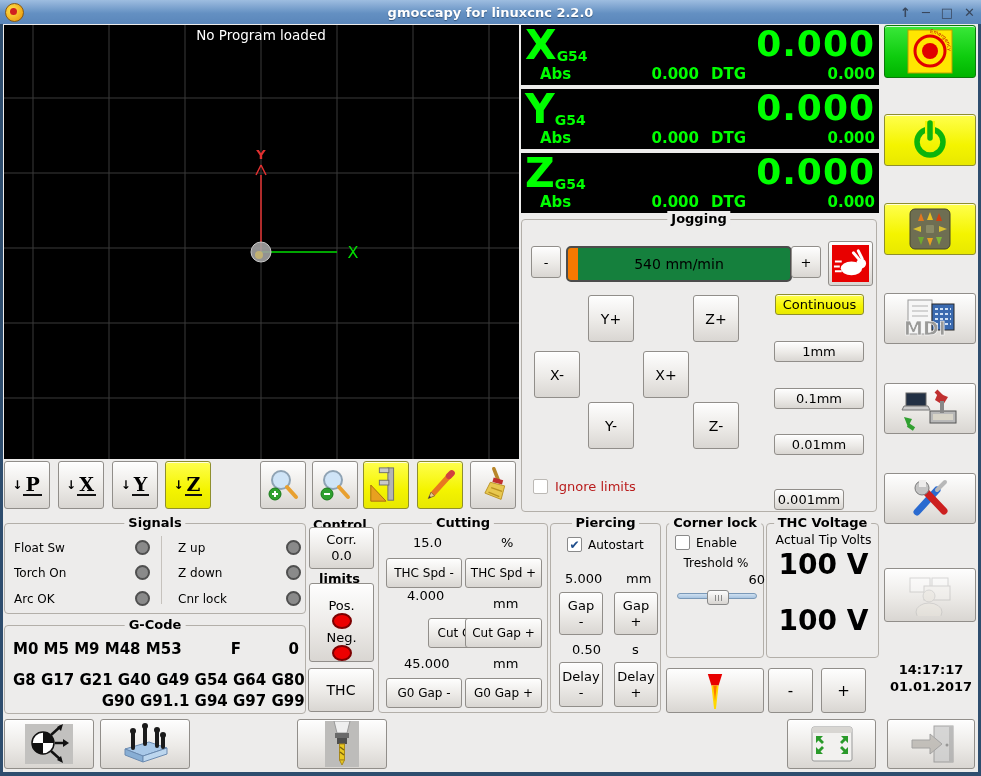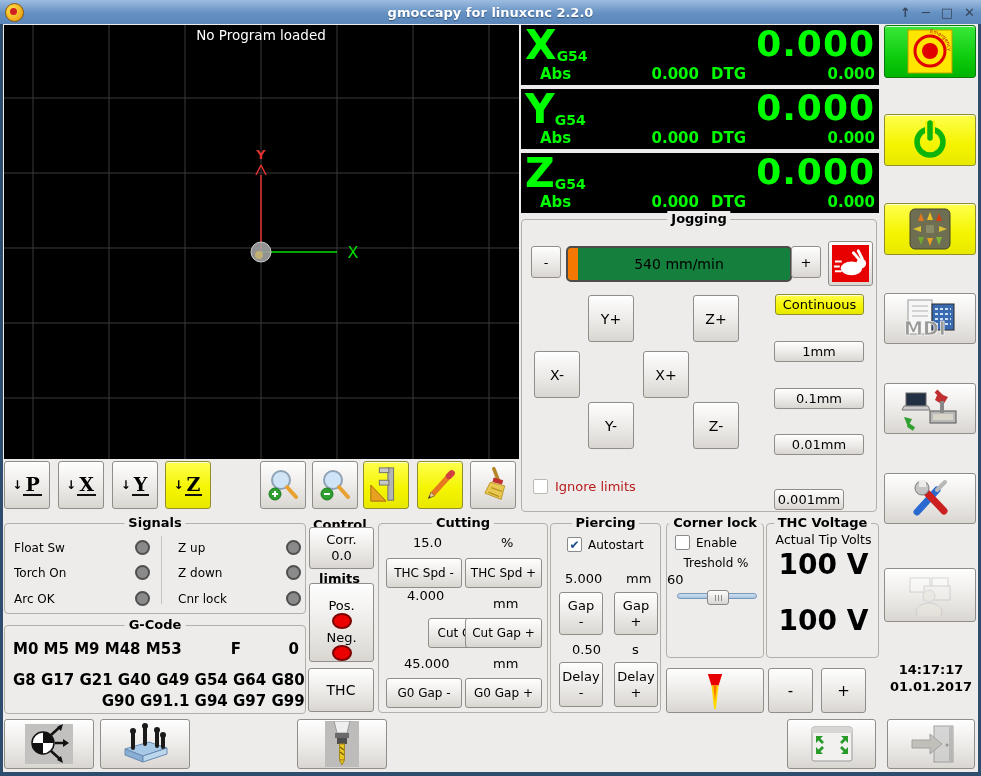--- a/index.html
+++ b/index.html
@@ -317,21 +317,21 @@
     </div>
   </div>
 
   <div class="frame" style="left:666px;top:523px;width:98px;height:135px;">
     <div class="flabel">Corner lock</div>
     <div style="position:absolute;left:8px;top:11px;display:flex;align-items:center;gap:6px;">
       <span class="chk"></span>
       <span style="font-size:12px;">Enable</span>
     </div>
     <div style="position:absolute;left:0;top:32px;width:98px;text-align:center;font-size:12px;">Treshold %</div>
-    <div style="position:absolute;left:0;top:48px;width:98px;text-align:left;font-size:13px;">60</div>
+    <div style="position:absolute;left:0;top:48px;width:98px;text-align:right;font-size:13px;">60</div>
     <div class="slider-track" style="left:10px;top:69px;width:80px;"></div>
     <div class="slider-handle" style="left:40px;top:66px;">
         <i></i>
         <i></i>
         <i></i>
       </div>
   </div>
   <div class="btn" style="left:666px;top:668px;width:98px;height:45px;">
     <svg width="36" height="40" viewBox="0 0 40 42">
       <polygon points="12,2 28,2 24,15 16,15" fill="#e80000"></polygon>

